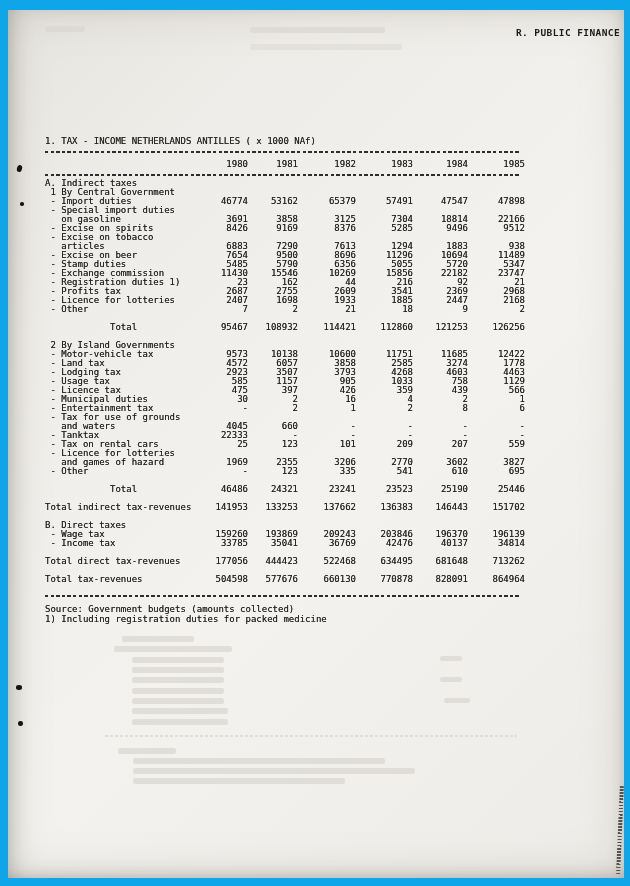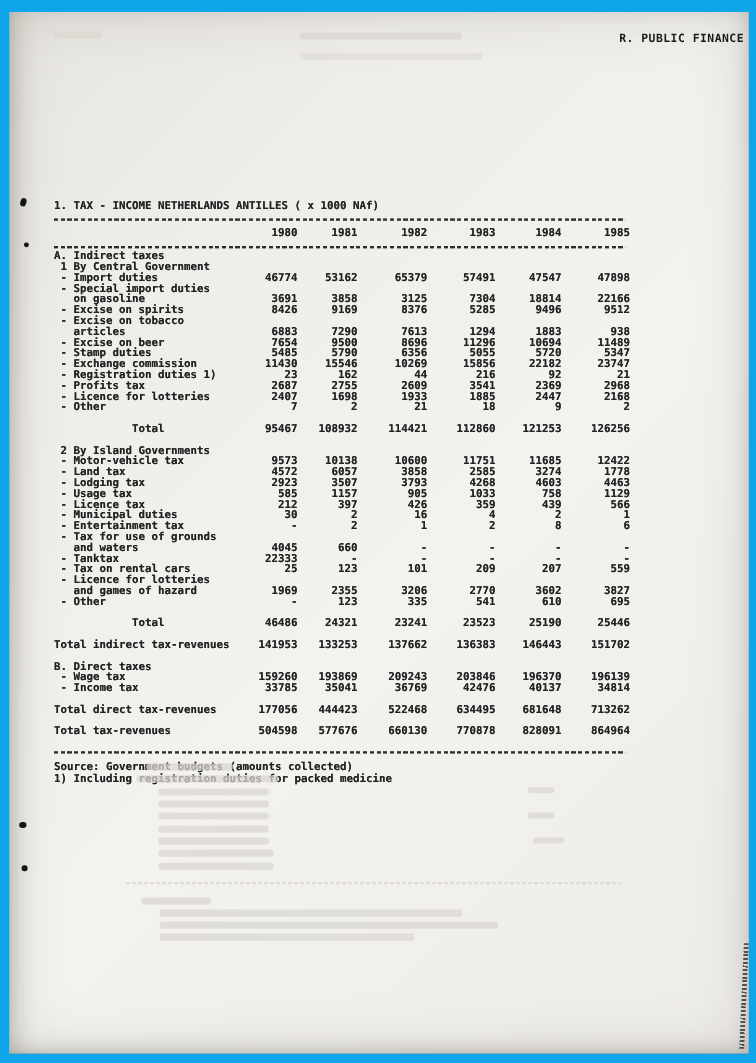--- a/index.html
+++ b/index.html
@@ -5,22 +5,22 @@
   html,body{margin:0;padding:0;background:#000;}
   #page{position:relative;width:630px;height:886px;background:#0ea5e9;overflow:hidden;
         font-family:"DejaVu Sans Mono",monospace;}
   
   #sheet{position:absolute;left:8px;top:10px;right:6px;bottom:8px;
          background:linear-gradient(135deg,#e7e5e0 0%,#efede9 22%,#f3f2ef 55%,#eeece8 100%);
          box-shadow:inset 0 0 46px rgba(120,112,100,.22), inset 14px 0 22px -14px rgba(90,84,74,.38),
                     inset -10px 0 16px -10px rgba(110,104,94,.25), inset 0 -12px 18px -12px rgba(100,94,84,.3);}
   #hdr-right{position:absolute;left:508px;top:17px;font-size:9.5px;font-weight:bold;
              letter-spacing:.4px;color:#1c1c1c;white-space:pre;}
-  #doc{position:absolute;left:37px;top:158px;width:482px;font-size:9px;line-height:9px;
-       color:#232323;text-shadow:0 0 .3px rgba(35,35,35,.75);font-weight:bold;}
+  #doc{position:absolute;left:37px;top:127px;width:482px;font-size:9px;line-height:9px;
+       color:#232323;text-shadow:0 0 .3px rgba(35,35,35,.75);}
   .abs{position:absolute;left:0;}
   #doc-title{top:0;white-space:pre;}
   .dash{height:2px;width:476px;
         background:repeating-linear-gradient(90deg,#2d2d2d 0 3.4px,transparent 3.4px 5.6px);}
   #dash1{top:14px;} #dash2{top:36.5px;} #dash3{top:458px;}
   #years-row{top:23px;width:482px;} #rows{top:42px;width:482px;}
   #src-line{top:468px;white-space:pre;} #note-line{top:477.5px;white-space:pre;}
   .row{position:relative;height:9px;}
   .lab{position:absolute;left:0;top:0;white-space:pre;}
   .v{position:absolute;top:0;width:72px;text-align:right;}
@@ -220,21 +220,21 @@
             <span class="lab"> - Usage tax</span>
             <span class="v c0">585</span>
             <span class="v c1">1157</span>
             <span class="v c2">905</span>
             <span class="v c3">1033</span>
             <span class="v c4">758</span>
             <span class="v c5">1129</span>
           </div>
           <div class="row">
             <span class="lab"> - Licence tax</span>
-            <span class="v c0">212</span>
+            <span class="v c0">475</span>
             <span class="v c1">397</span>
             <span class="v c2">426</span>
             <span class="v c3">359</span>
             <span class="v c4">439</span>
             <span class="v c5">566</span>
           </div>
           <div class="row">
             <span class="lab"> - Municipal duties</span>
             <span class="v c0">30</span>
             <span class="v c1">2</span>

